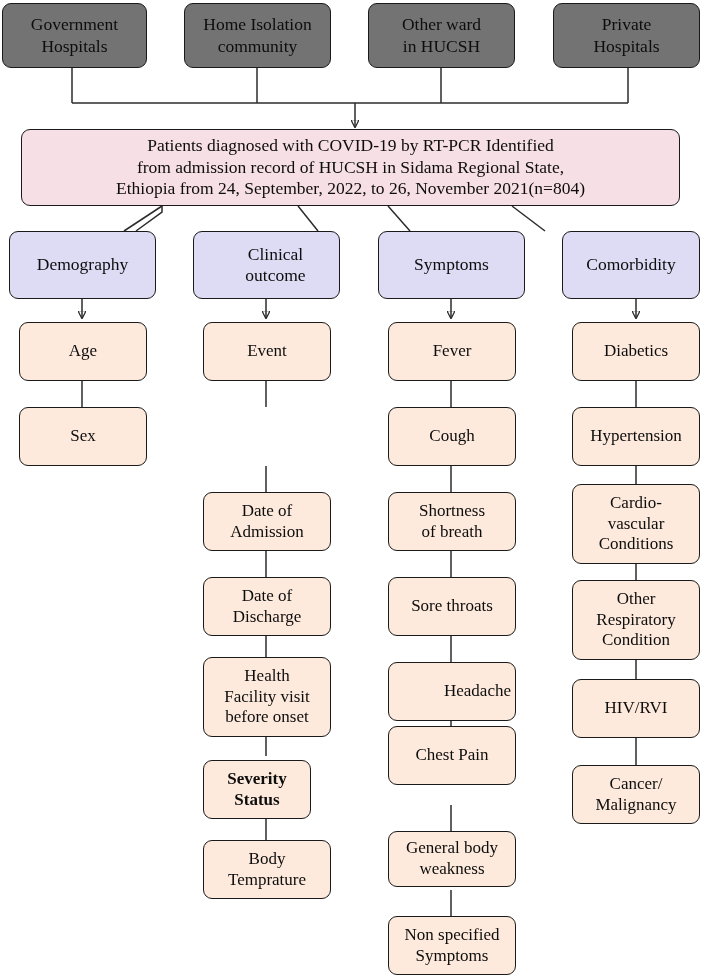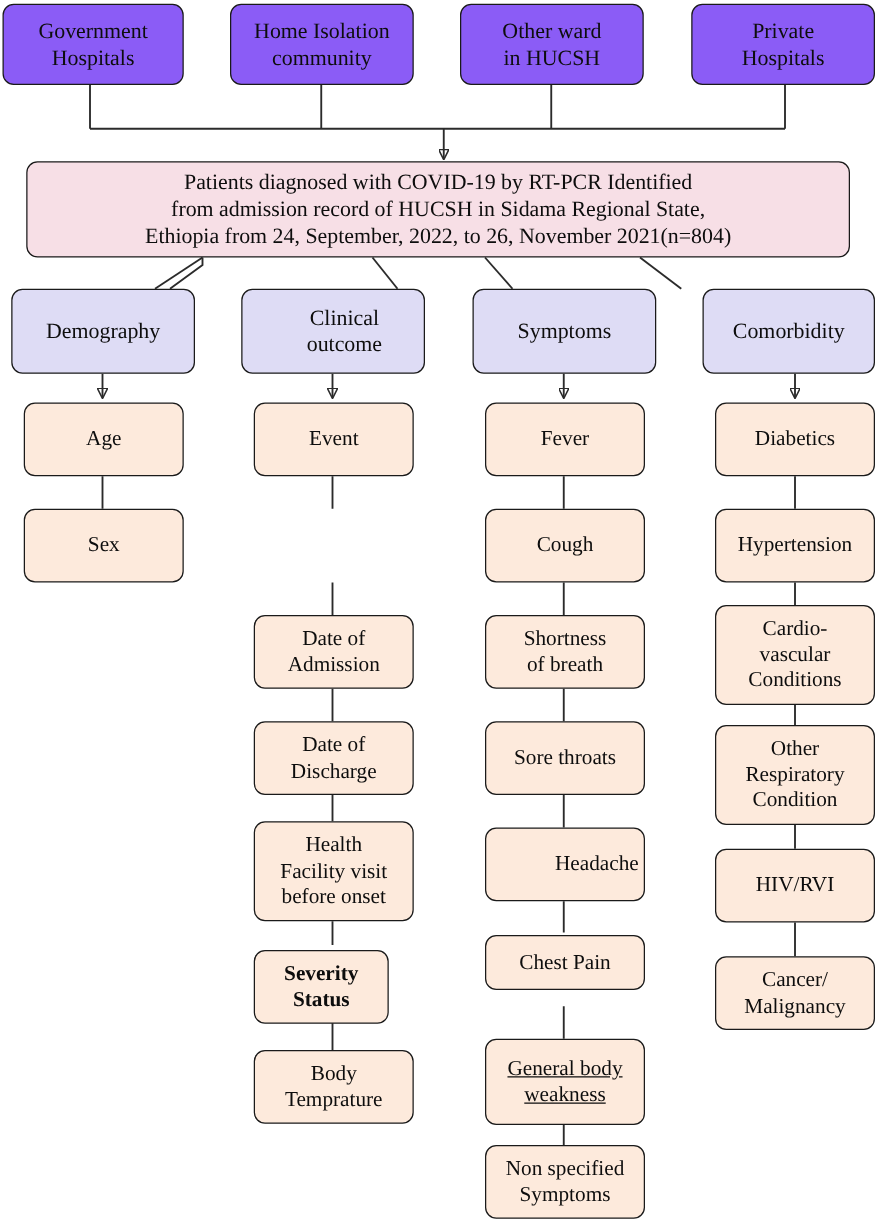--- a/index.html
+++ b/index.html
@@ -23,21 +23,21 @@
     display: flex;
     align-items: center;
     justify-content: center;
     text-align: center;
     color: #0d0d0d;
     line-height: 1.22;
     padding: 2px 4px;
     z-index: 3;
   }
   .node.src {
-    background: #8b5cf6;
+    background: #737373;
     font-size: 17.5px;
   }
   .node.main {
     background: #f7dfe6;
     font-size: 17.5px;
   }
   .node.cat {
     background: #dedcf5;
     font-size: 17.5px;
   }
@@ -244,26 +244,26 @@
   <div class="node leaf" style="left:388px; top:577px; width:128px; height:59px;">
     <div>
         <span class="txt">Sore throats</span>
       </div>
   </div>
   <div class="node leaf" style="left:388px; top:662px; width:128px; height:59px;justify-content:flex-end;">
     <div>
         <span class="txt">Headache</span>
       </div>
   </div>
-  <div class="node leaf" style="left:388px; top:748px; width:128px; height:44px;">
+  <div class="node leaf" style="left:388px; top:726px; width:128px; height:59px;">
     <div>
         <span class="txt">Chest Pain</span>
       </div>
   </div>
-  <div class="node leaf" style="left:388px; top:831px; width:128px; height:69px;text-decoration:underline;">
+  <div class="node leaf" style="left:388px; top:831px; width:128px; height:56px;">
     <div>
       <span class="txt">General body</span>
       <span class="txt">weakness</span>
     </div>
   </div>
   <div class="node leaf" style="left:388px; top:916px; width:128px; height:59px;">
     <div>
       <span class="txt">Non specified</span>
       <span class="txt">Symptoms</span>
     </div>

